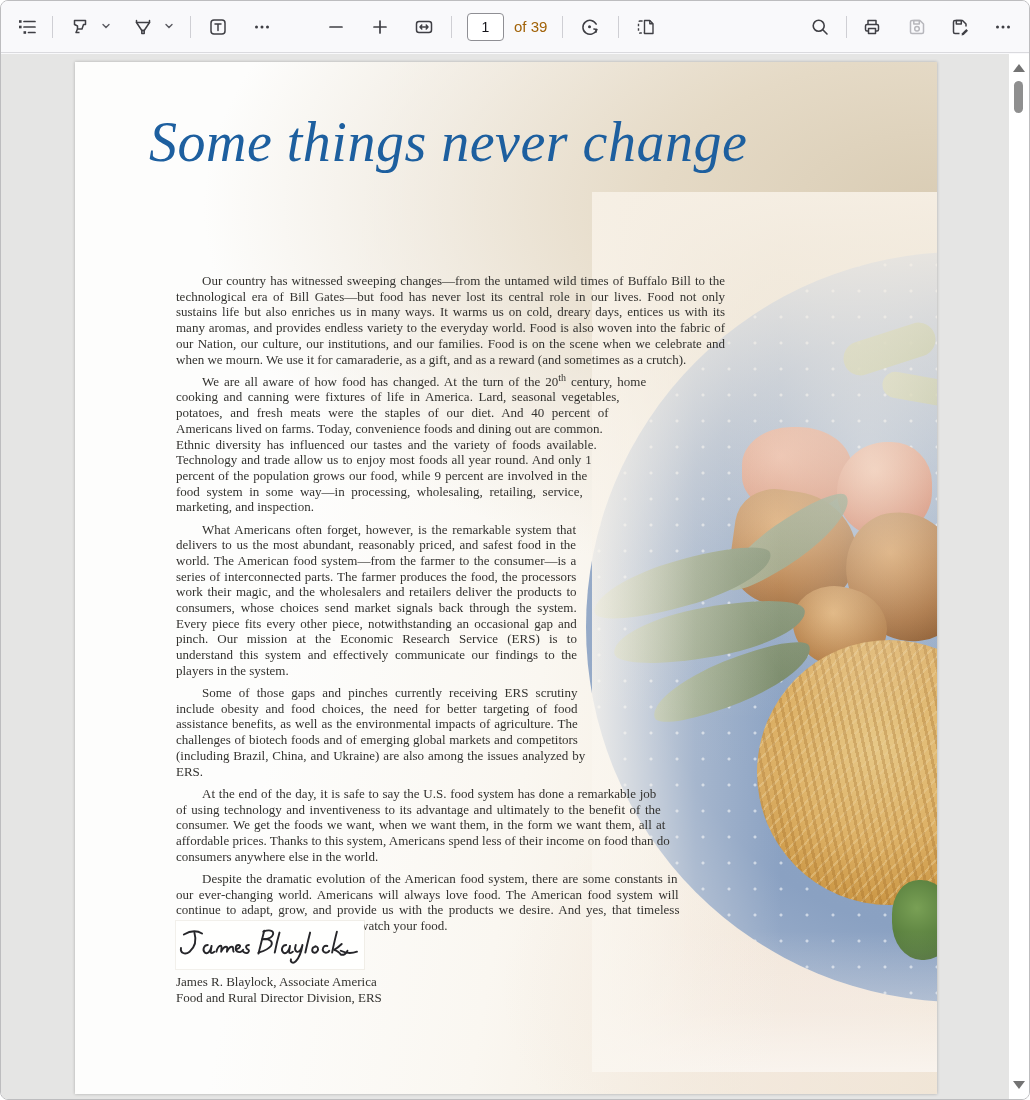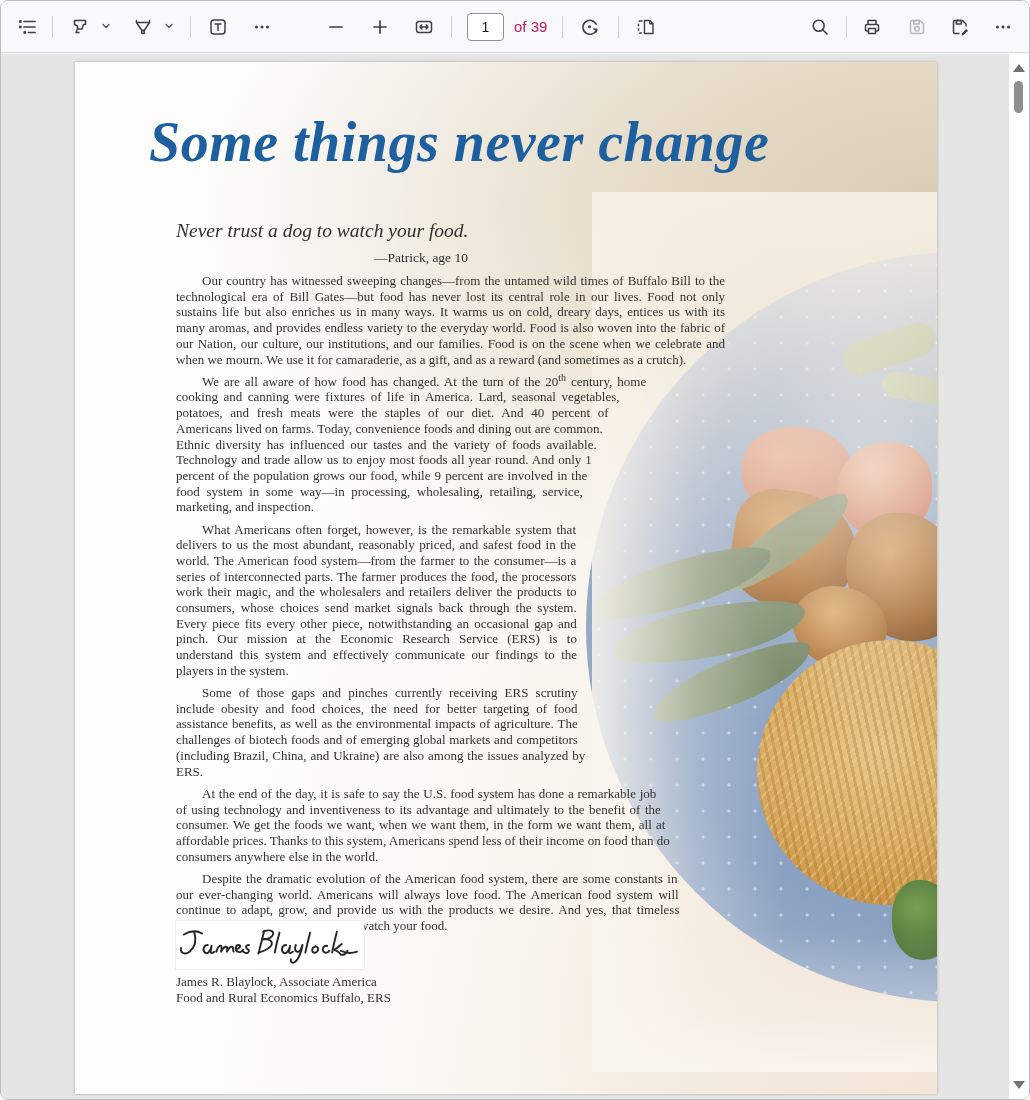--- a/index.html
+++ b/index.html
@@ -21,42 +21,42 @@
   }
   .tbtn svg{display:block;}
   .tbtn.disabled{color:#b7b7bc;}
   .chev{width:16px;height:32px;border:none;background:transparent;color:#5a5a60;
     display:flex;align-items:center;justify-content:center;padding:0;margin-left:2px;flex:0 0 auto;}
   .sep{width:1px;height:22px;background:#cfcfd4;flex:0 0 auto;}
   .page-input{
     width:37px;height:28px;border:1px solid #8f8f94;border-radius:4px;background:#fff;
     text-align:center;font-size:14px;color:#15141a;font-family:"Liberation Sans",sans-serif;
   }
-  .of-label{font-size:15px;color:#be185d;margin-left:10px;white-space:nowrap;}
+  .of-label{font-size:15px;color:#a16207;margin-left:10px;white-space:nowrap;}
   .flexspacer{flex:1 1 auto;}
   
   .viewer{position:absolute;top:53px;left:0;right:20px;bottom:0;background:#e5e5e4;}
   .scrollbar{position:absolute;top:53px;right:0;bottom:0;width:20px;background:#ffffff;}
   .sb-arrow{position:absolute;left:4px;width:0;height:0;border-left:6px solid transparent;border-right:6px solid transparent;cursor:pointer;}
   .sb-up{top:10px;border-bottom:8px solid #737373;}
   .sb-down{bottom:10px;border-top:8px solid #737373;}
   .sb-thumb{position:absolute;left:5px;top:27px;width:9px;height:32px;border-radius:5px;background:#8f8f8f;cursor:pointer;}
   
   .page{
     position:absolute;left:74px;top:8px;width:862px;height:1032px;overflow:hidden;
     background:
       radial-gradient(115% 52% at 100% 14%, #d9ccb4 0%, #e5dac6 28%, rgba(238,231,219,.75) 52%, rgba(250,248,244,0) 74%),
       radial-gradient(55% 30% at 88% 90%, rgba(242,230,220,.9) 0%, rgba(242,230,220,0) 70%),
       linear-gradient(100deg, #fdfdfc 30%, #faf7f1 55%, #f4ecdf 78%, #efe5d2 100%);
     box-shadow:0 0 3px rgba(0,0,0,.25);
     font-family:"Liberation Serif",serif;color:#2e2d2b;
   }
   .doc-title{
     position:absolute;left:74px;top:48px;z-index:3;
-    font-style:italic;font-weight:700;font-size:56px;letter-spacing:.5px;
+    font-style:italic;font-weight:400;font-size:56px;letter-spacing:.5px;
     color:#1d5f9f;white-space:nowrap;
   }
   .epigraph{position:absolute;left:101px;top:158px;z-index:3;font-style:italic;font-size:19.5px;color:#30302e;white-space:nowrap;}
   .attribution{position:absolute;left:101px;top:188px;width:292px;z-index:3;font-size:13.5px;text-align:right;color:#30302e;}
   .text-flow{
     position:absolute;left:101px;top:211px;width:660px;z-index:3;
     font-size:13px;line-height:15.7px;text-align:justify;color:#33322f;
   }
   .wrap-spacer{
     float:right;width:260px;height:680px;
@@ -302,22 +302,20 @@
         <div class="hash"></div>
         <div class="sage sage4"></div>
         <div class="sage sage1"></div>
         <div class="sage sage2"></div>
         <div class="sage sage3"></div>
         <div class="parsley"></div>
         <div class="photo-fade"></div>
       </div>
 
       <div class="doc-title">Some things never change</div>
-      <div class="epigraph">Never trust a dog to watch your food.</div>
-      <div class="attribution">—Patrick, age 10</div>
 
       <div class="text-flow">
         <div class="wrap-spacer"></div>
         <p>Our country has witnessed sweeping changes—from the untamed wild times of Buffalo Bill to the technological era of Bill Gates—but food has never lost its central role in our lives. Food not only sustains life but also enriches us in many ways. It warms us on cold, dreary days, entices us with its many aromas, and provides endless variety to the everyday world. Food is also woven into the fabric of our Nation, our culture, our institutions, and our families. Food is on the scene when we celebrate and when we mourn. We use it for camaraderie, as a gift, and as a reward (and sometimes as a crutch).</p>
         <p><span>We are all aware of how food has changed. At the turn of the 20</span><sup>th</sup><span> century, home cooking and canning were fixtures of life in America. Lard, seasonal vegetables, potatoes, and fresh meats were the staples of our diet. And 40 percent of Americans lived on farms. Today, convenience foods and dining out are common. Ethnic diversity has influenced our tastes and the variety of foods available. Technology and trade allow us to enjoy most foods all year round. And only 1 percent of the population grows our food, while 9 percent are involved in the food system in some way—in processing, wholesaling, retailing, service, marketing, and inspection.</span></p>
         <p>What Americans often forget, however, is the remarkable system that delivers to us the most abundant, reasonably priced, and safest food in the world. The American food system—from the farmer to the consumer—is a series of interconnected parts. The farmer produces the food, the processors work their magic, and the wholesalers and retailers deliver the products to consumers, whose choices send market signals back through the system. Every piece fits every other piece, notwithstanding an occasional gap and pinch. Our mission at the Economic Research Service (ERS) is to understand this system and effectively communicate our findings to the players in the system.</p>
         <p>Some of those gaps and pinches currently receiving ERS scrutiny include obesity and food choices, the need for better targeting of food assistance benefits, as well as the environmental impacts of agriculture. The challenges of biotech foods and of emerging global markets and competitors (including Brazil, China, and Ukraine) are also among the issues analyzed by ERS.</p>
         <p>At the end of the day, it is safe to say the U.S. food system has done a remarkable job of using technology and inventiveness to its advantage and ultimately to the benefit of the consumer. We get the foods we want, when we want them, in the form we want them, all at affordable prices. Thanks to this system, Americans spend less of their income on food than do consumers anywhere else in the world.</p>
         <p>Despite the dramatic evolution of the American food system, there are some constants in our ever-changing world. Americans will always love food. The American food system will continue to adapt, grow, and provide us with the products we desire. And yes, that timeless advice stands: Never trust a dog to watch your food.</p>
       </div>
@@ -337,21 +335,21 @@
           <path d="M123 23 C122 26 122 29 124 30 C127 31 129 27 130 23 C129 29 127 36 123 40 C120 43 117 41 118 38"></path>
           <path d="M138 10 C136 18 134 26 133 31"></path>
           <path d="M143 25 C140 25 139 30 142 31 C145 32 147 28 146 26 C145 24 143 24 143 25"></path>
           <path d="M156 24 C152 23 150 27 152 30 C154 32 157 31 158 29"></path>
           <path d="M166 9 C164 17 162 25 161 31"></path>
           <path d="M171 22 C168 25 165 27 163 28 C166 29 169 31 170 33 C173 34 176 32 177 29"></path>
           <path d="M170 29 C176 32 181 32 187 30"></path>
         </svg>
       </div>
       <div class="signer l1">James R. Blaylock, Associate America</div>
-      <div class="signer l2">Food and Rural Economics Buffalo, ERS</div>
+      <div class="signer l2">Food and Rural Director Division, ERS</div>
 
     </div>
   </div>
 
   <div class="scrollbar">
     <div class="sb-arrow sb-up"></div>
     <div class="sb-thumb"></div>
     <div class="sb-arrow sb-down"></div>
   </div>
 

